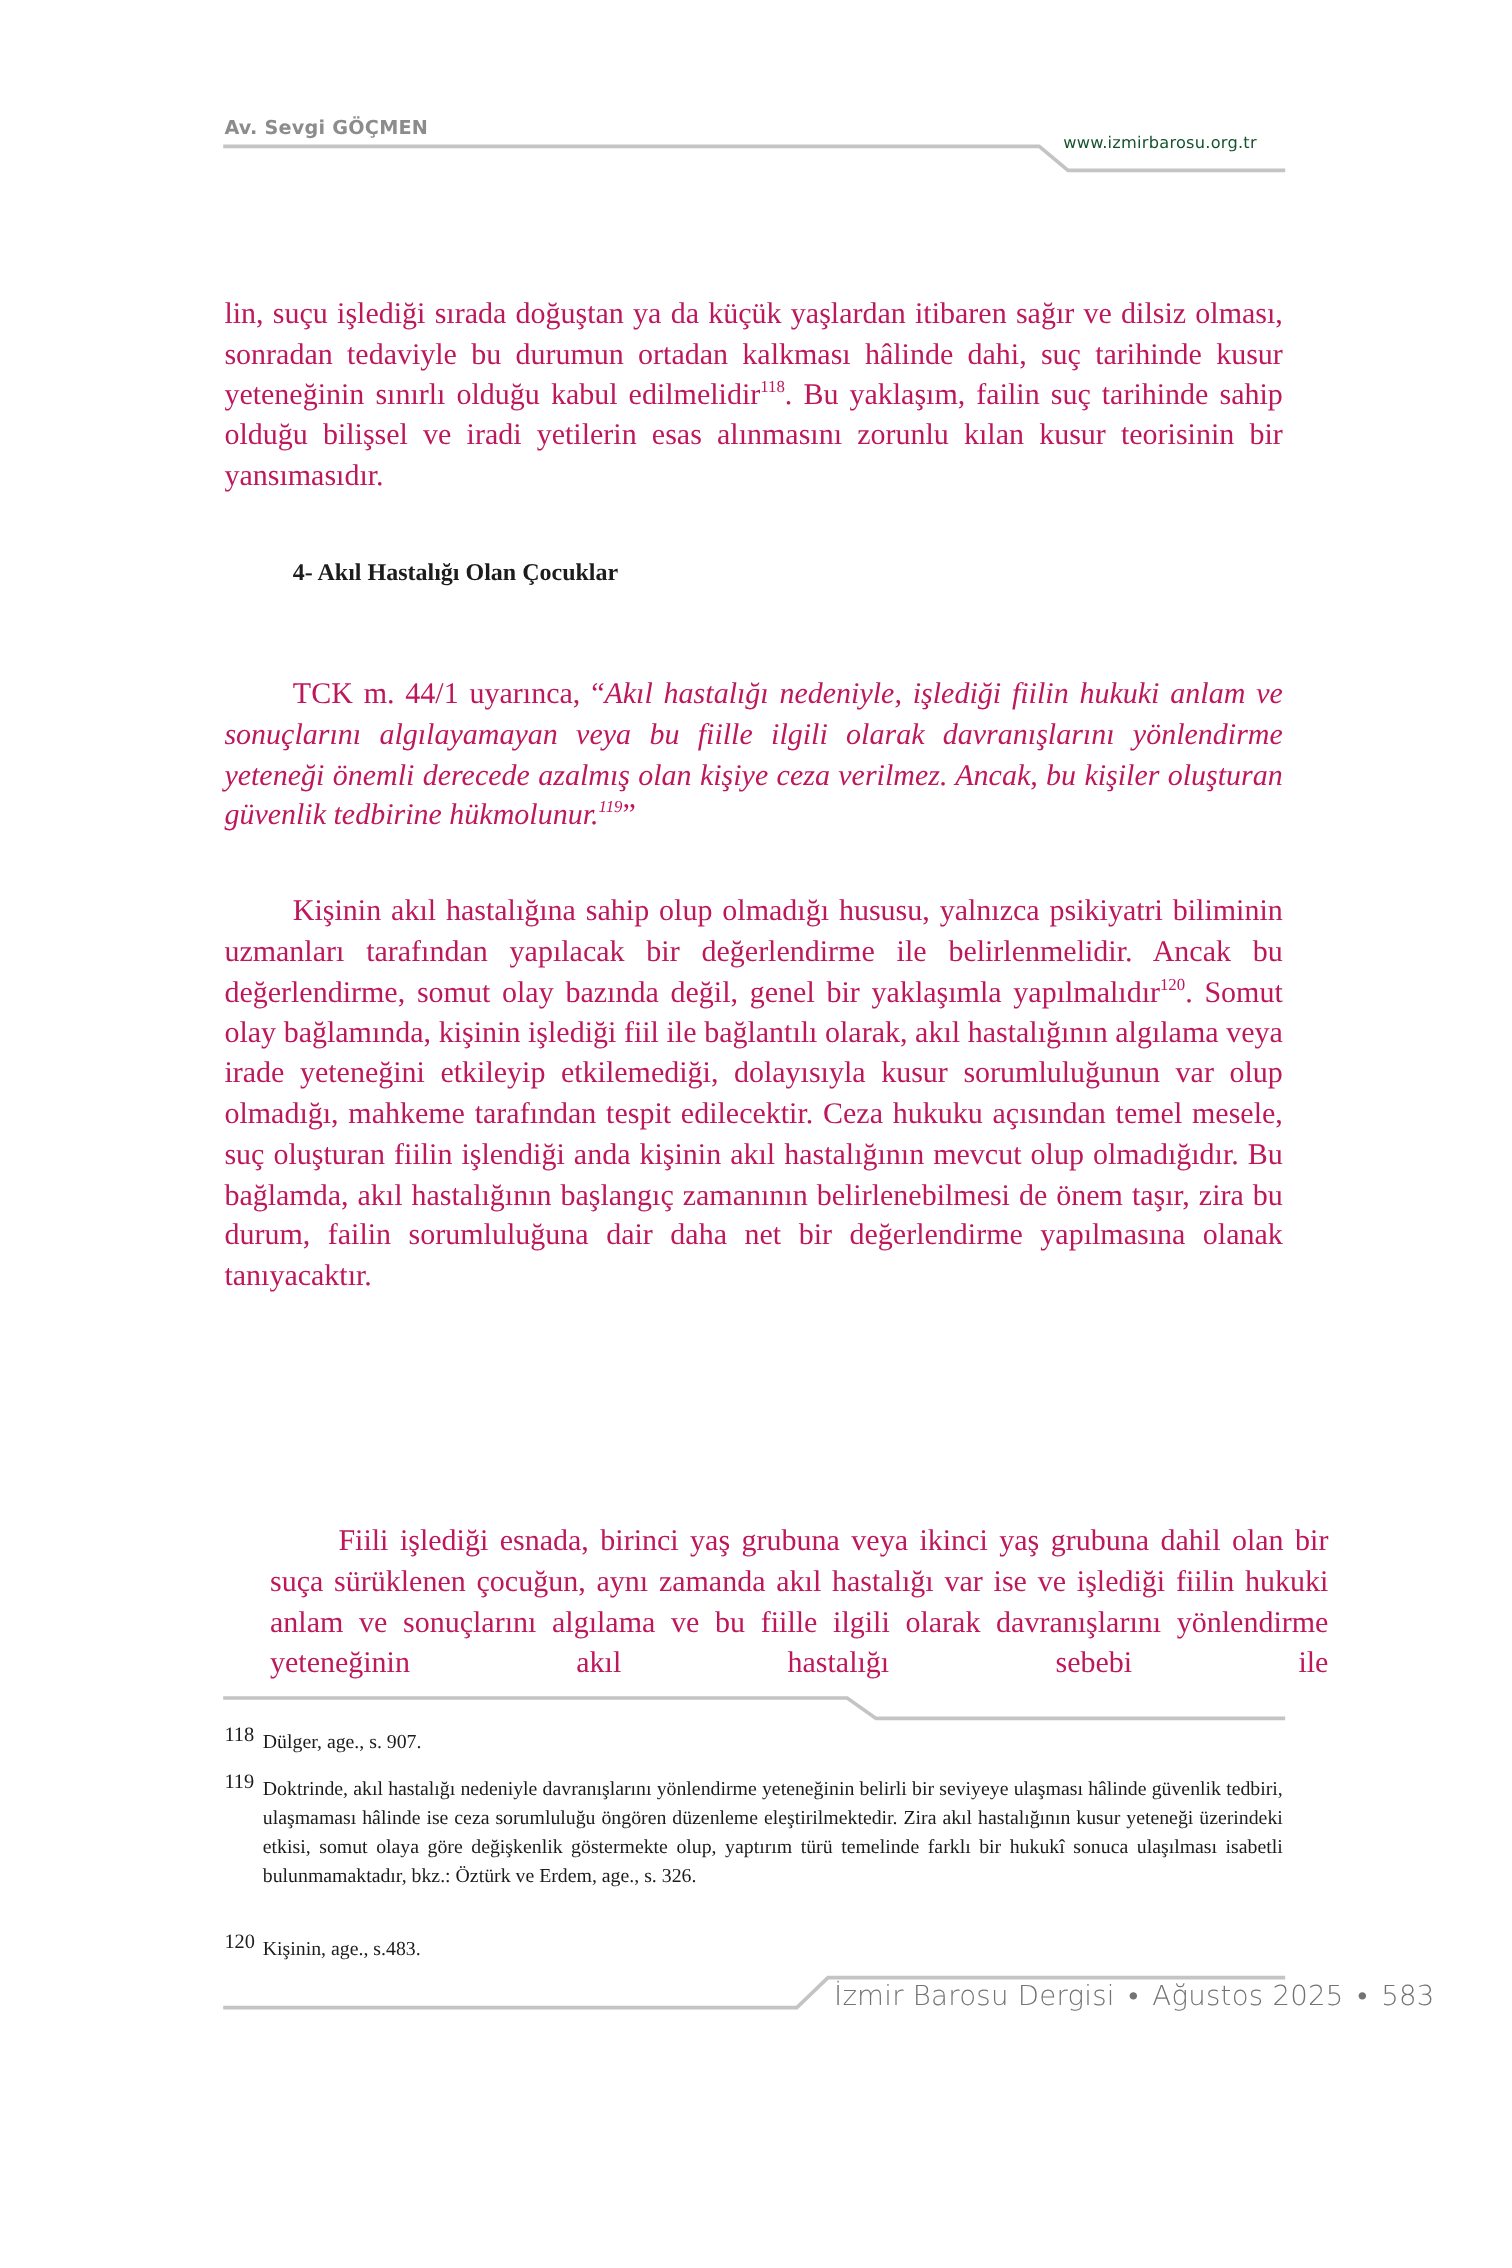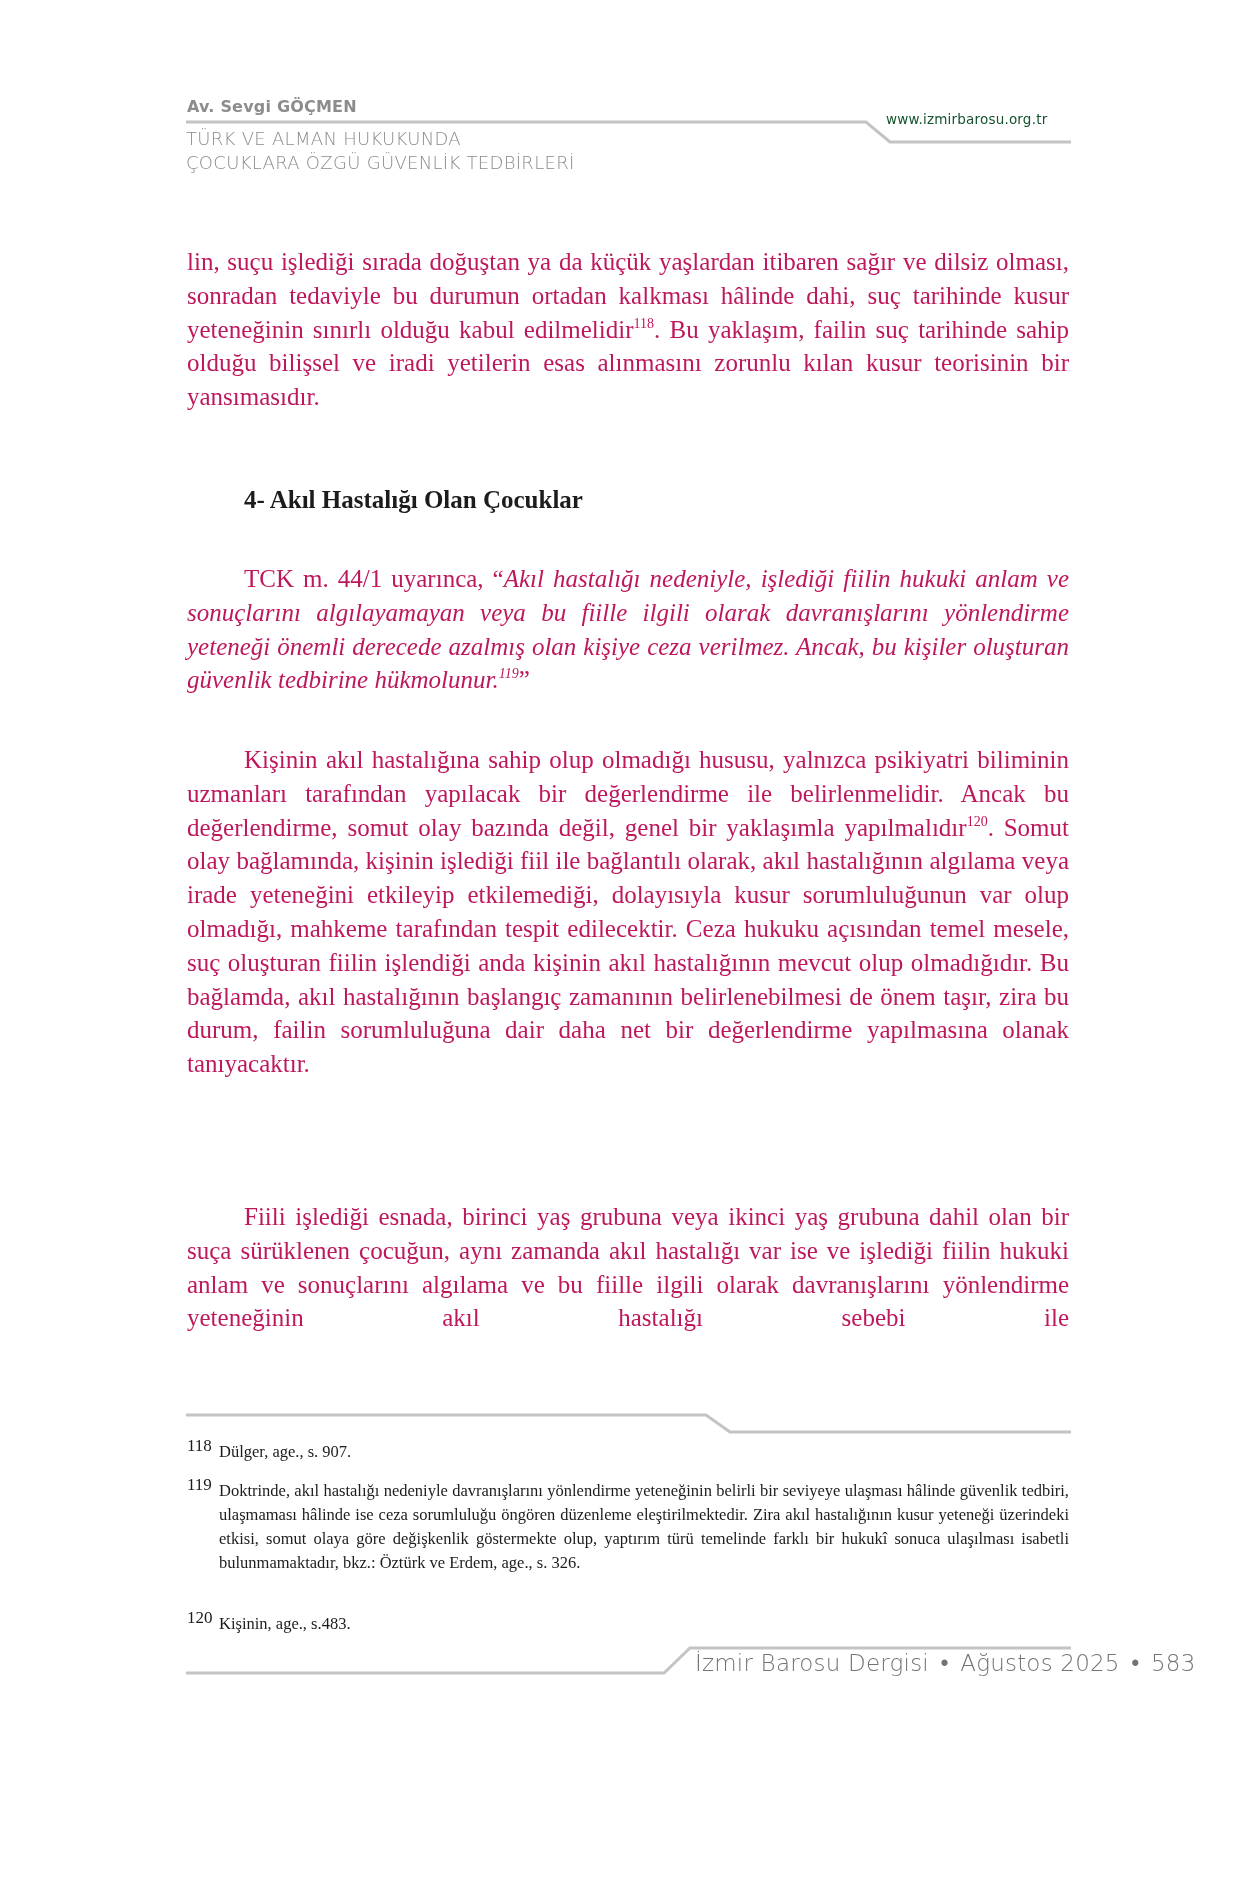--- a/index.html
+++ b/index.html
@@ -11,40 +11,36 @@
     .hdr-site { position: absolute; left: 886px; top: 111px; font-family: "DejaVu Sans", sans-serif; font-size: 13.5px; color: #14532d; letter-spacing: 0.2px; }
 
     .rule { position: absolute; left: 0; top: 0; pointer-events: none; }
 
     .body-text { position: absolute; left: 187px; width: 882px; font-family: "Liberation Serif", "DejaVu Serif", serif; font-size: 25px; line-height: 33.8px; color: #be185d; text-align: justify; }
     .body-text p { margin: 0; }
     .indent { text-indent: 57px; }
     .sup { font-size: 14px; vertical-align: 10px; line-height: 0; }
     .ital { font-style: italic; }
 
-    .heading { position: absolute; left: 244px; top: 486px; font-family: "Liberation Serif", "DejaVu Serif", serif; font-weight: bold; font-size: 25px; color: #1c1c1c; }
+    .heading { position: absolute; left: 244px; top: 466px; font-family: "Liberation Serif", "DejaVu Serif", serif; font-weight: bold; font-size: 20px; color: #1c1c1c; }
 
     .fn { position: absolute; left: 187px; width: 882px; font-family: "Liberation Serif", "DejaVu Serif", serif; font-size: 16.5px; line-height: 24px; color: #1c1c1c; }
     .fn-num { position: absolute; left: 0; top: -6px; font-size: 17px; }
     .fn-text { display: block; padding-left: 32px; text-align: justify; }
     .fn-text-hang { display: block; padding-left: 32px; text-align: justify; }
 
     .ftr { position: absolute; left: 695px; top: 1650px; font-family: "DejaVu Sans", sans-serif; font-size: 23px; color: #737373; font-weight: 300; letter-spacing: 0.2px; white-space: nowrap; }
     .ftr .dot { padding: 0 4px; }
   </style>
 </head>
 <body>
 
 <div class="page">
 
   <div class="hdr-author">Av. Sevgi GÖÇMEN</div>
-  <div class="hdr-title">
-    <div>TÜRK VE ALMAN HUKUKUNDA</div>
-    <div>ÇOCUKLARA ÖZGÜ GÜVENLİK TEDBİRLERİ</div>
-  </div>
   <div class="hdr-site">www.izmirbarosu.org.tr</div>
 
   <svg class="rule" width="1260" height="1890">
     <polyline points="186,122 866,122 890,142 1071,142" fill="none" stroke="#c4c4c4" stroke-width="3"></polyline>
     <polyline points="186,1415 706,1415 730,1432 1071,1432" fill="none" stroke="#c4c4c4" stroke-width="3"></polyline>
     <polyline points="186,1673 664,1673 690,1648 1071,1648" fill="none" stroke="#c4c4c4" stroke-width="3"></polyline>
   </svg>
 
   <div class="body-text" style="top:245px;">
     <p><span>lin, suçu işlediği sırada doğuştan ya da küçük yaşlardan itibaren sağır ve dilsiz olması, sonradan tedaviyle bu durumun ortadan kalkması hâlinde dahi, suç tarihinde kusur yeteneğinin sınırlı olduğu kabul edilmelidir</span><span class="sup">118</span><span>. Bu yaklaşım, failin suç tarihinde sahip olduğu bilişsel ve iradi yetilerin esas alınmasını zorunlu kılan kusur teorisinin bir yansımasıdır.</span></p>
@@ -53,21 +49,21 @@
   <div class="heading">4- Akıl Hastalığı Olan Çocuklar</div>
 
   <div class="body-text" style="top:562px;">
     <p class="indent"><span>TCK m. 44/1 uyarınca, “</span><span class="ital">Akıl hastalığı nedeniyle, işlediği fiilin hukuki anlam ve sonuçlarını algılayamayan veya bu fiille ilgili olarak davranışlarını yönlendirme yeteneği önemli derecede azalmış olan kişiye ceza verilmez. Ancak, bu kişiler oluşturan güvenlik tedbirine hükmolunur.</span><span class="sup ital">119</span><span>”</span></p>
   </div>
 
   <div class="body-text" style="top:743px;">
     <p class="indent"><span>Kişinin akıl hastalığına sahip olup olmadığı hususu, yalnızca psikiyatri biliminin uzmanları tarafından yapılacak bir değerlendirme ile belirlenmelidir. Ancak bu değerlendirme, somut olay bazında değil, genel bir yaklaşımla yapılmalıdır</span><span class="sup">120</span><span>. Somut olay bağlamında, kişinin işlediği fiil ile bağlantılı olarak, akıl hastalığının algılama veya irade yeteneğini etkileyip etkilemediği, dolayısıyla kusur sorumluluğunun var olup olmadığı, mahkeme tarafından tespit edilecektir. Ceza hukuku açısından temel mesele, suç oluşturan fiilin işlendiği anda kişinin akıl hastalığının mevcut olup olmadığıdır. Bu bağlamda, akıl hastalığının başlangıç zamanının belirlenebilmesi de önem taşır, zira bu durum, failin sorumluluğuna dair daha net bir değerlendirme yapılmasına olanak tanıyacaktır.</span></p>
   </div>
 
-  <div class="body-text" style="top:1200px;">
+  <div class="body-text" style="top:1268px;margin-left:38px;">
     <p class="indent" style="text-align-last: justify;"><span>Fiili işlediği esnada, birinci yaş grubuna veya ikinci yaş grubuna dahil olan bir suça sürüklenen çocuğun, aynı zamanda akıl hastalığı var ise ve işlediği fiilin hukuki anlam ve sonuçlarını algılama ve bu fiille ilgili olarak davranışlarını yönlendirme yeteneğinin akıl hastalığı sebebi ile</span></p>
   </div>
 
   <div class="fn" style="top:1440px;">
     <span class="fn-num">118</span>
     <span class="fn-text">Dülger, age., s. 907.</span>
   </div>
   <div class="fn" style="top:1479px;">
     <span class="fn-num">119</span>
     <span class="fn-text-hang">Doktrinde, akıl hastalığı nedeniyle davranışlarını yönlendirme yeteneğinin belirli bir seviyeye ulaşması hâlinde güvenlik tedbiri, ulaşmaması hâlinde ise ceza sorumluluğu öngören düzenleme eleştirilmektedir. Zira akıl hastalığının kusur yeteneği üzerindeki etkisi, somut olaya göre değişkenlik göstermekte olup, yaptırım türü temelinde farklı bir hukukî sonuca ulaşılması isabetli bulunmamaktadır, bkz.: Öztürk ve Erdem, age., s. 326.</span>

